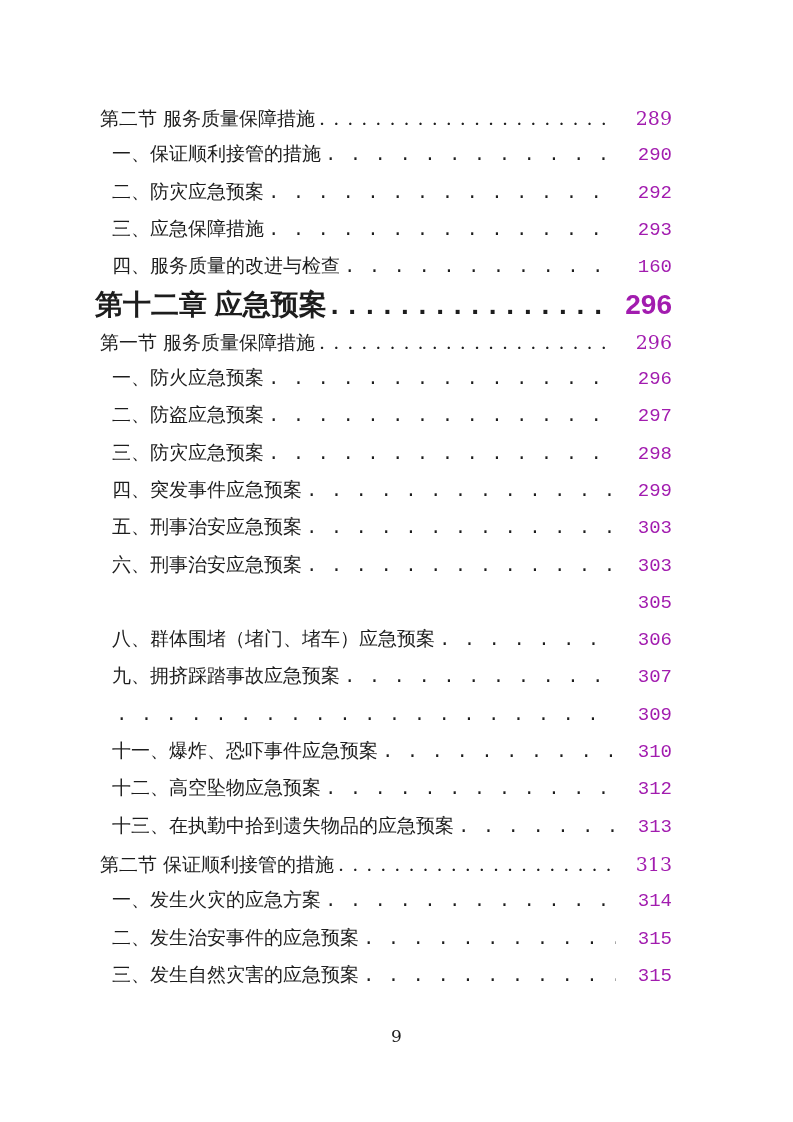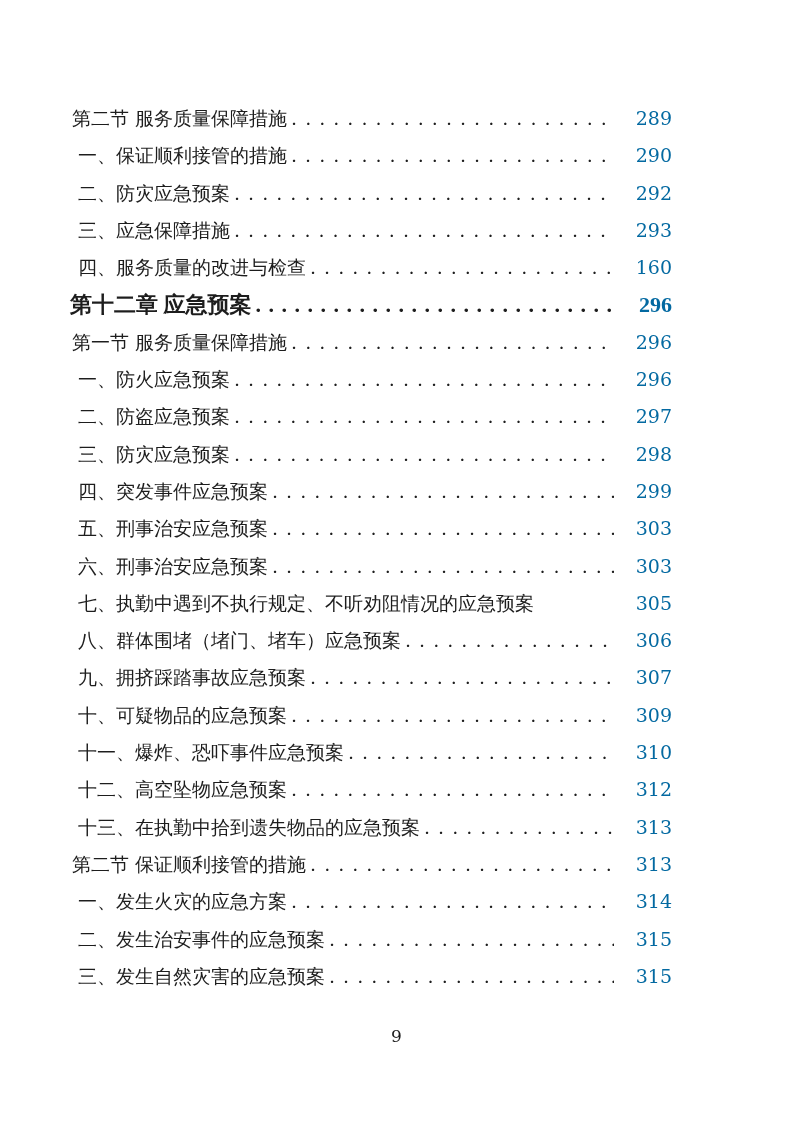--- a/index.html
+++ b/index.html
@@ -24,47 +24,48 @@
   }
   .toc-row {
     display: flex;
     align-items: baseline;
     height: 37.3px;
     font-size: 19px;
     line-height: 37.3px;
     white-space: nowrap;
   }
   .toc-row.chapter {
-    font-family: Liberation Serif, serif;
+    font-family: Liberation Sans, sans-serif;
     font-weight: bold;
-    font-size: 22px;
-    padding-left: 70px;
+    font-size: 28px;
+    padding-left: 95px;
   }
   .toc-row.section {
-    padding-left: 72px;
+    padding-left: 100px;
   }
   .toc-row.item {
-    padding-left: 78px;
+    padding-left: 112px;
+    font-family: Liberation Mono, monospace;
   }
   .toc-label {
     flex: 0 0 auto;
     color: #1d1d1d;
   }
   .toc-leader {
     flex: 1 1 auto;
     overflow: hidden;
     white-space: nowrap;
     padding: 0 6px 0 4px;
     color: #1d1d1d;
     letter-spacing: 1px;
   }
   .toc-page {
     flex: 0 0 auto;
     text-align: right;
-    color: #0369a1;
+    color: #a21caf;
     margin-left: 22px;
   }
   .footer {
     position: absolute;
     left: 0;
     right: 0;
     top: 1026px;
     text-align: center;
     font-size: 17px;
     color: #1d1d1d;
@@ -134,36 +135,34 @@
         <span class="toc-label">五、刑事治安应急预案</span>
         <span class="toc-leader">. . . . . . . . . . . . . . . . . . . . . . . . . . . . . . . . . . . . . . . . . . . . . . . . . . . . . . . . . . . . . . . . . . . . . . . . . . . . . . . . . . . . . . . . . . . . . . . . . . . . . . . . . . . . . . . . . . . . . . . . </span>
         <span class="toc-page">303</span>
       </div>
       <div class="toc-row item">
         <span class="toc-label">六、刑事治安应急预案</span>
         <span class="toc-leader">. . . . . . . . . . . . . . . . . . . . . . . . . . . . . . . . . . . . . . . . . . . . . . . . . . . . . . . . . . . . . . . . . . . . . . . . . . . . . . . . . . . . . . . . . . . . . . . . . . . . . . . . . . . . . . . . . . . . . . . . </span>
         <span class="toc-page">303</span>
       </div>
       <div class="toc-row item">
-        <span class="toc-label">七、执勤中遇到不执行规定、不听劝阻情况的应急预案</span>
         <span class="toc-leader"></span>
         <span class="toc-page">305</span>
       </div>
       <div class="toc-row item">
         <span class="toc-label">八、群体围堵（堵门、堵车）应急预案</span>
         <span class="toc-leader">. . . . . . . . . . . . . . . . . . . . . . . . . . . . . . . . . . . . . . . . . . . . . . . . . . . . . . . . . . . . . . . . . . . . . . . . . . . . . . . . . . . . . . . . . . . . . . . . . . . . . . . . . . . . . . . . . . . . . . . . </span>
         <span class="toc-page">306</span>
       </div>
       <div class="toc-row item">
         <span class="toc-label">九、拥挤踩踏事故应急预案</span>
         <span class="toc-leader">. . . . . . . . . . . . . . . . . . . . . . . . . . . . . . . . . . . . . . . . . . . . . . . . . . . . . . . . . . . . . . . . . . . . . . . . . . . . . . . . . . . . . . . . . . . . . . . . . . . . . . . . . . . . . . . . . . . . . . . . </span>
         <span class="toc-page">307</span>
       </div>
       <div class="toc-row item">
-        <span class="toc-label">十、可疑物品的应急预案</span>
         <span class="toc-leader">. . . . . . . . . . . . . . . . . . . . . . . . . . . . . . . . . . . . . . . . . . . . . . . . . . . . . . . . . . . . . . . . . . . . . . . . . . . . . . . . . . . . . . . . . . . . . . . . . . . . . . . . . . . . . . . . . . . . . . . . </span>
         <span class="toc-page">309</span>
       </div>
       <div class="toc-row item">
         <span class="toc-label">十一、爆炸、恐吓事件应急预案</span>
         <span class="toc-leader">. . . . . . . . . . . . . . . . . . . . . . . . . . . . . . . . . . . . . . . . . . . . . . . . . . . . . . . . . . . . . . . . . . . . . . . . . . . . . . . . . . . . . . . . . . . . . . . . . . . . . . . . . . . . . . . . . . . . . . . . </span>
         <span class="toc-page">310</span>
       </div>
       <div class="toc-row item">
         <span class="toc-label">十二、高空坠物应急预案</span>

